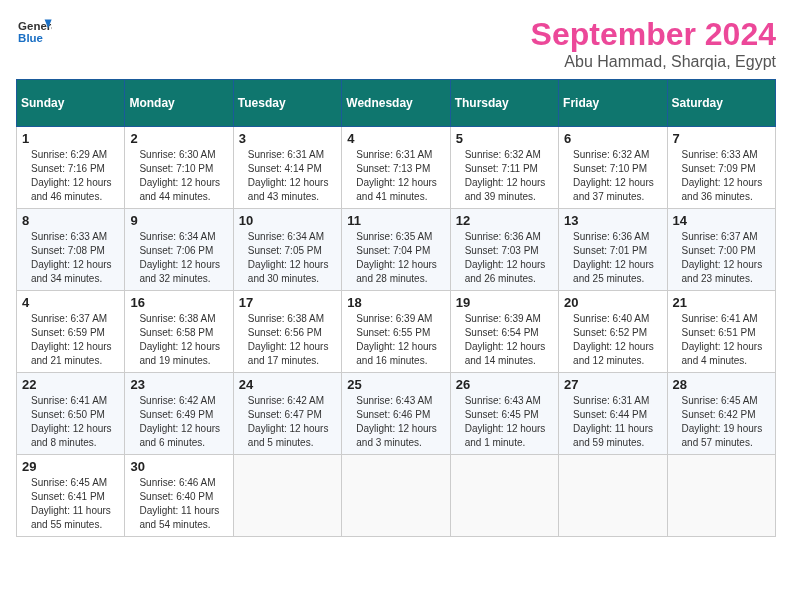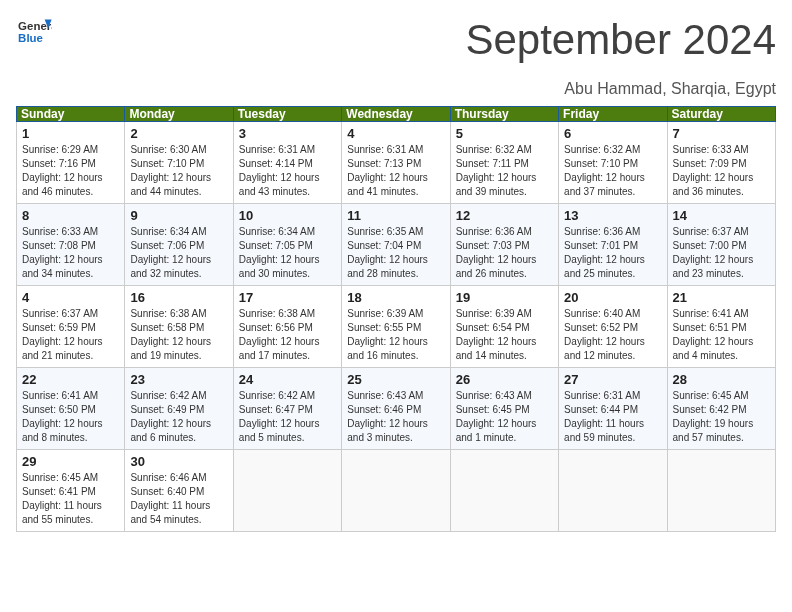--- a/index.html
+++ b/index.html
@@ -22,38 +22,37 @@
       gap: 4px;
     }
     .logo-icon {
       width: 36px;
       height: 30px;
     }
     .title-block {
       text-align: right;
     }
     .month-title {
-      font-size: 42px;
-      font-weight: normal;
-      color: #404040;
+      font-size: 32px;
+      font-weight: bold;
+      color: #ec4899;
     }
     .location-title {
       font-size: 16px;
       color: #555;
-      margin-top: 16px;
     }
     .calendar {
       width: 100%;
       border-collapse: collapse;
       font-size: 10.5px;
     }
     .calendar th {
-      background: #4d7c0f;
+      background: #0f766e;
       color: #fff;
-      padding: 0 4px;
+      padding: 16px 4px;
       text-align: left;
       font-size: 12px;
       font-weight: bold;
       border: 1px solid #1a5a9a;
     }
     .calendar td {
       border: 1px solid #ccc;
       vertical-align: top;
       padding: 4px 5px;
       width: 108px;
@@ -67,20 +66,21 @@
       font-size: 13px;
       font-weight: bold;
       color: #222;
       display: block;
       margin-bottom: 2px;
     }
     .day-info {
       color: #333;
       line-height: 1.4;
       font-size: 10px;
+      margin-left: 9px;
     }
     .empty-cell {
       background: #f9f9f9 !important;
     }
   </style>
 </head>
 <body>
 
 <div class="header-area">
   <div class="logo">

